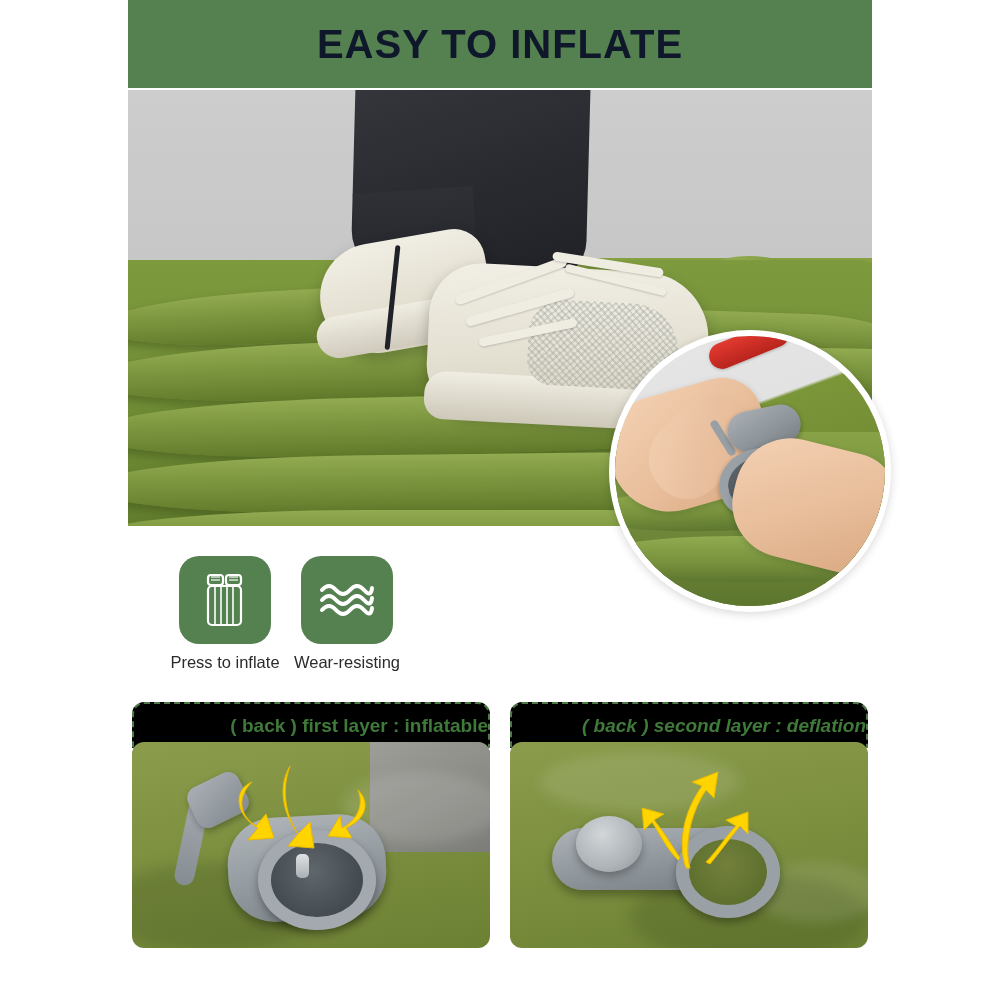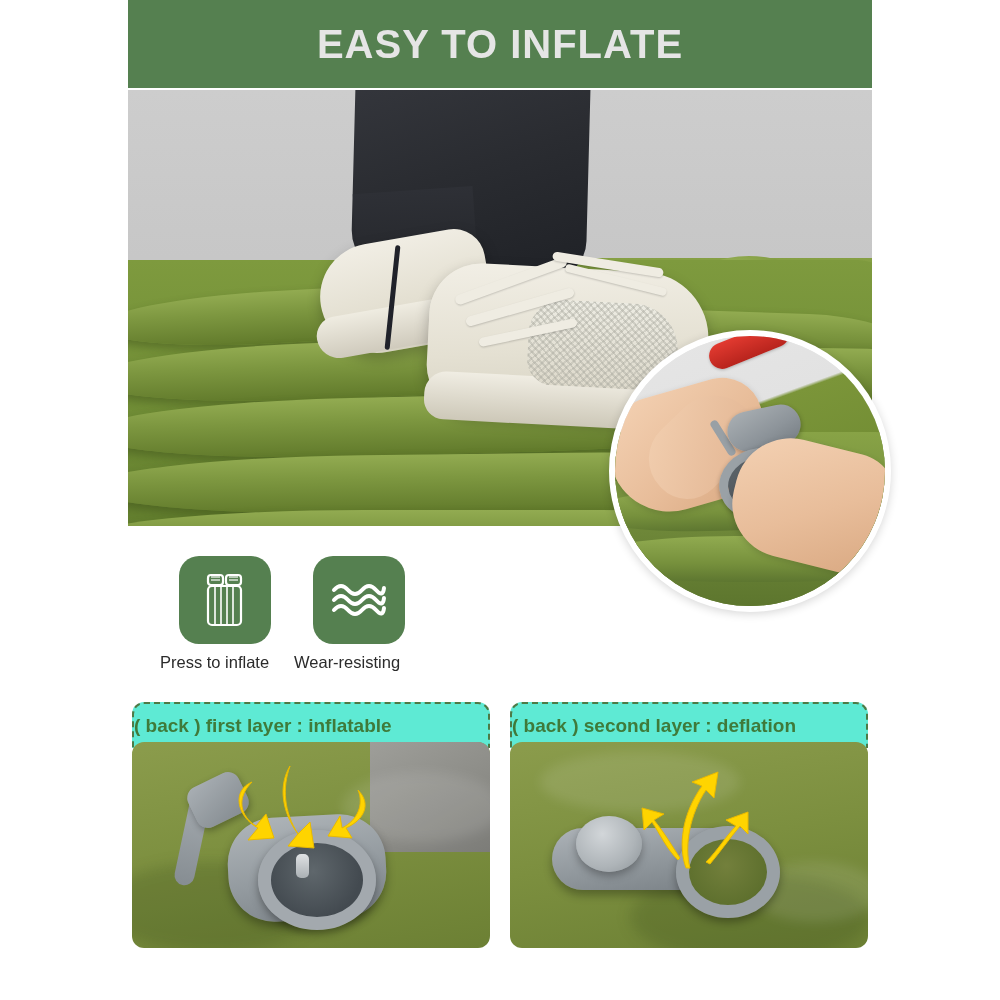--- a/index.html
+++ b/index.html
@@ -9,21 +9,21 @@
     overflow:hidden;position:relative;
   }
   .stage{position:absolute;left:0;top:0;width:1000px;height:1000px;}
 
   
   .banner{
     position:absolute;left:128px;top:0;width:744px;height:88px;
     background:#558050;display:flex;align-items:center;justify-content:center;
   }
   .banner-title{
-    color:#e5e5e5;font-size:40px;font-weight:bold;letter-spacing:1px;
+    color:#0f172a;font-size:40px;font-weight:bold;letter-spacing:1px;
     font-family:"Liberation Sans","DejaVu Sans",sans-serif;
     white-space:nowrap;
   }
 
   
   .hero{
     position:absolute;left:128px;top:90px;width:744px;height:436px;
     overflow:hidden;background:#c9c9c9;
   }
   .hero-bg{position:absolute;left:0;top:0;width:100%;height:100%;
@@ -158,38 +158,38 @@
     background:radial-gradient(circle at 45% 40%,#6c7479 0%,#535a60 70%);
     transform:rotate(-8deg);box-shadow:0 2px 5px rgba(0,0,0,.3);
   }
   .valve-strap{
     position:absolute;left:88px;top:98px;width:40px;height:8px;
     background:#99a0a5;border-radius:4px;transform:rotate(58deg);
   }
 
   
   .features{position:absolute;left:128px;top:556px;width:430px;height:130px;}
-  .feature{position:absolute;width:130px;}
-  .feature.f1{left:32px;} .feature.f2{left:166px;} .feature.f3{left:300px;}
+  .feature{position:absolute;width:130px;text-align:center;}
+  .feature.f1{left:32px;} .feature.f2{left:154px;} .feature.f3{left:300px;}
   .tile{
     width:92px;height:88px;margin:0 auto;border-radius:20px;background:#558050;
     display:flex;align-items:center;justify-content:center;
   }
   .feature-label{
     margin-top:9px;font-size:16.5px;color:#2b2b2b;white-space:nowrap;
     font-family:"Liberation Sans","DejaVu Sans",sans-serif;
   }
 
   
   .panel{position:absolute;top:702px;width:358px;height:246px;}
-  .panel.left{left:132px;} .panel.right{left:510px;}
+  .panel.left{left:132px;} .panel.right{left:510px;font-style:italic;}
   .panel-head{
     position:absolute;left:0;top:0;width:100%;height:46px;
     border:2px dashed #4d7a46;border-bottom:none;border-radius:12px 12px 0 0;
-    background:#5eead4;display:flex;align-items:center;justify-content:flex-start;
+    background:#000000;display:flex;align-items:center;justify-content:flex-end;
     box-sizing:border-box;
   }
   .panel-head-title{
     color:#3f7a3a;font-size:19px;font-weight:bold;white-space:nowrap;
     font-family:"Liberation Sans","DejaVu Sans",sans-serif;
   }
   .panel-photo{
     position:absolute;left:0;top:40px;width:358px;height:206px;
     border-radius:12px;overflow:hidden;
     background:linear-gradient(170deg,#8b9c4c 0%,#7c8f3f 50%,#6c8034 100%);

